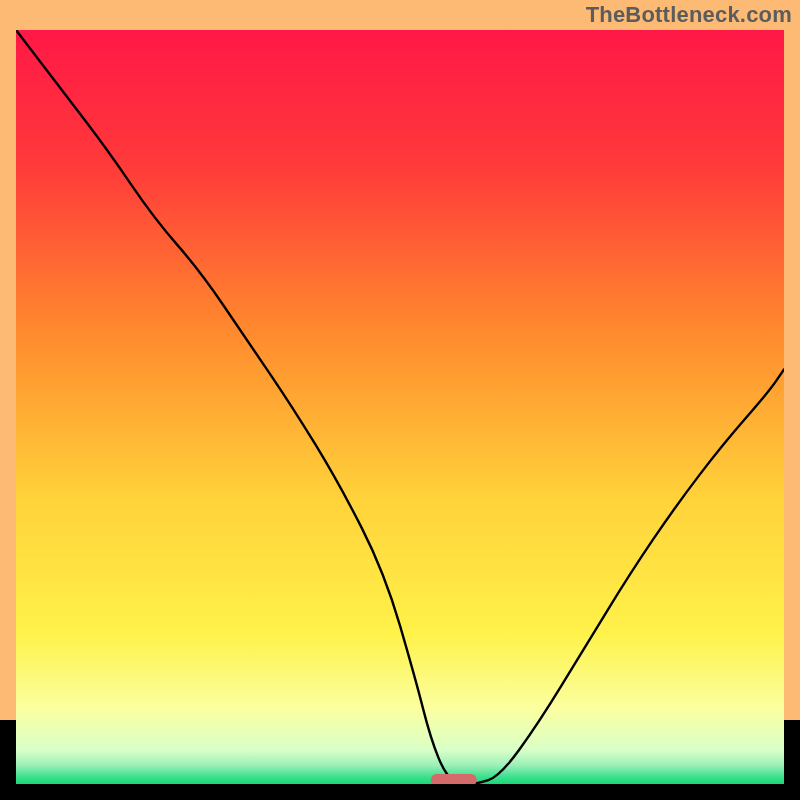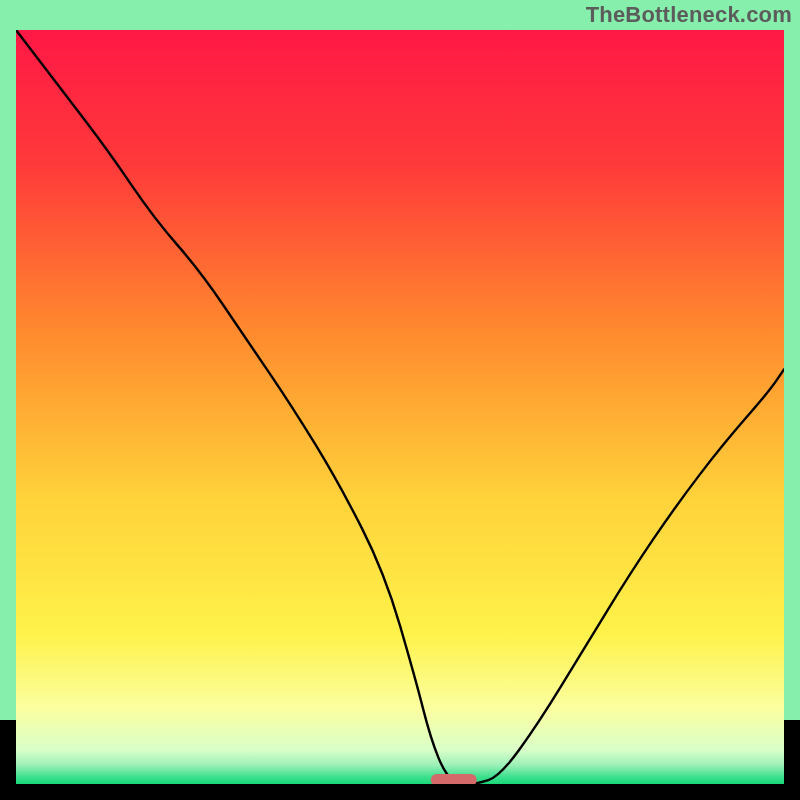--- a/index.html
+++ b/index.html
@@ -8,21 +8,21 @@
     width: 800px;
     height: 800px;
     background: #000;
     overflow: hidden;
     font-family: Arial, Helvetica, sans-serif;
   }
   .frame {
     position: relative;
     width: 800px;
     height: 720px;
-    background: #86efac;
+    background: #fdba74;
   }
   .attribution {
     position: absolute;
     top: 2px;
     right: 8px;
     color: #5c5c5c;
     font-size: 22px;
     font-weight: 600;
     letter-spacing: 0.2px;
   }

